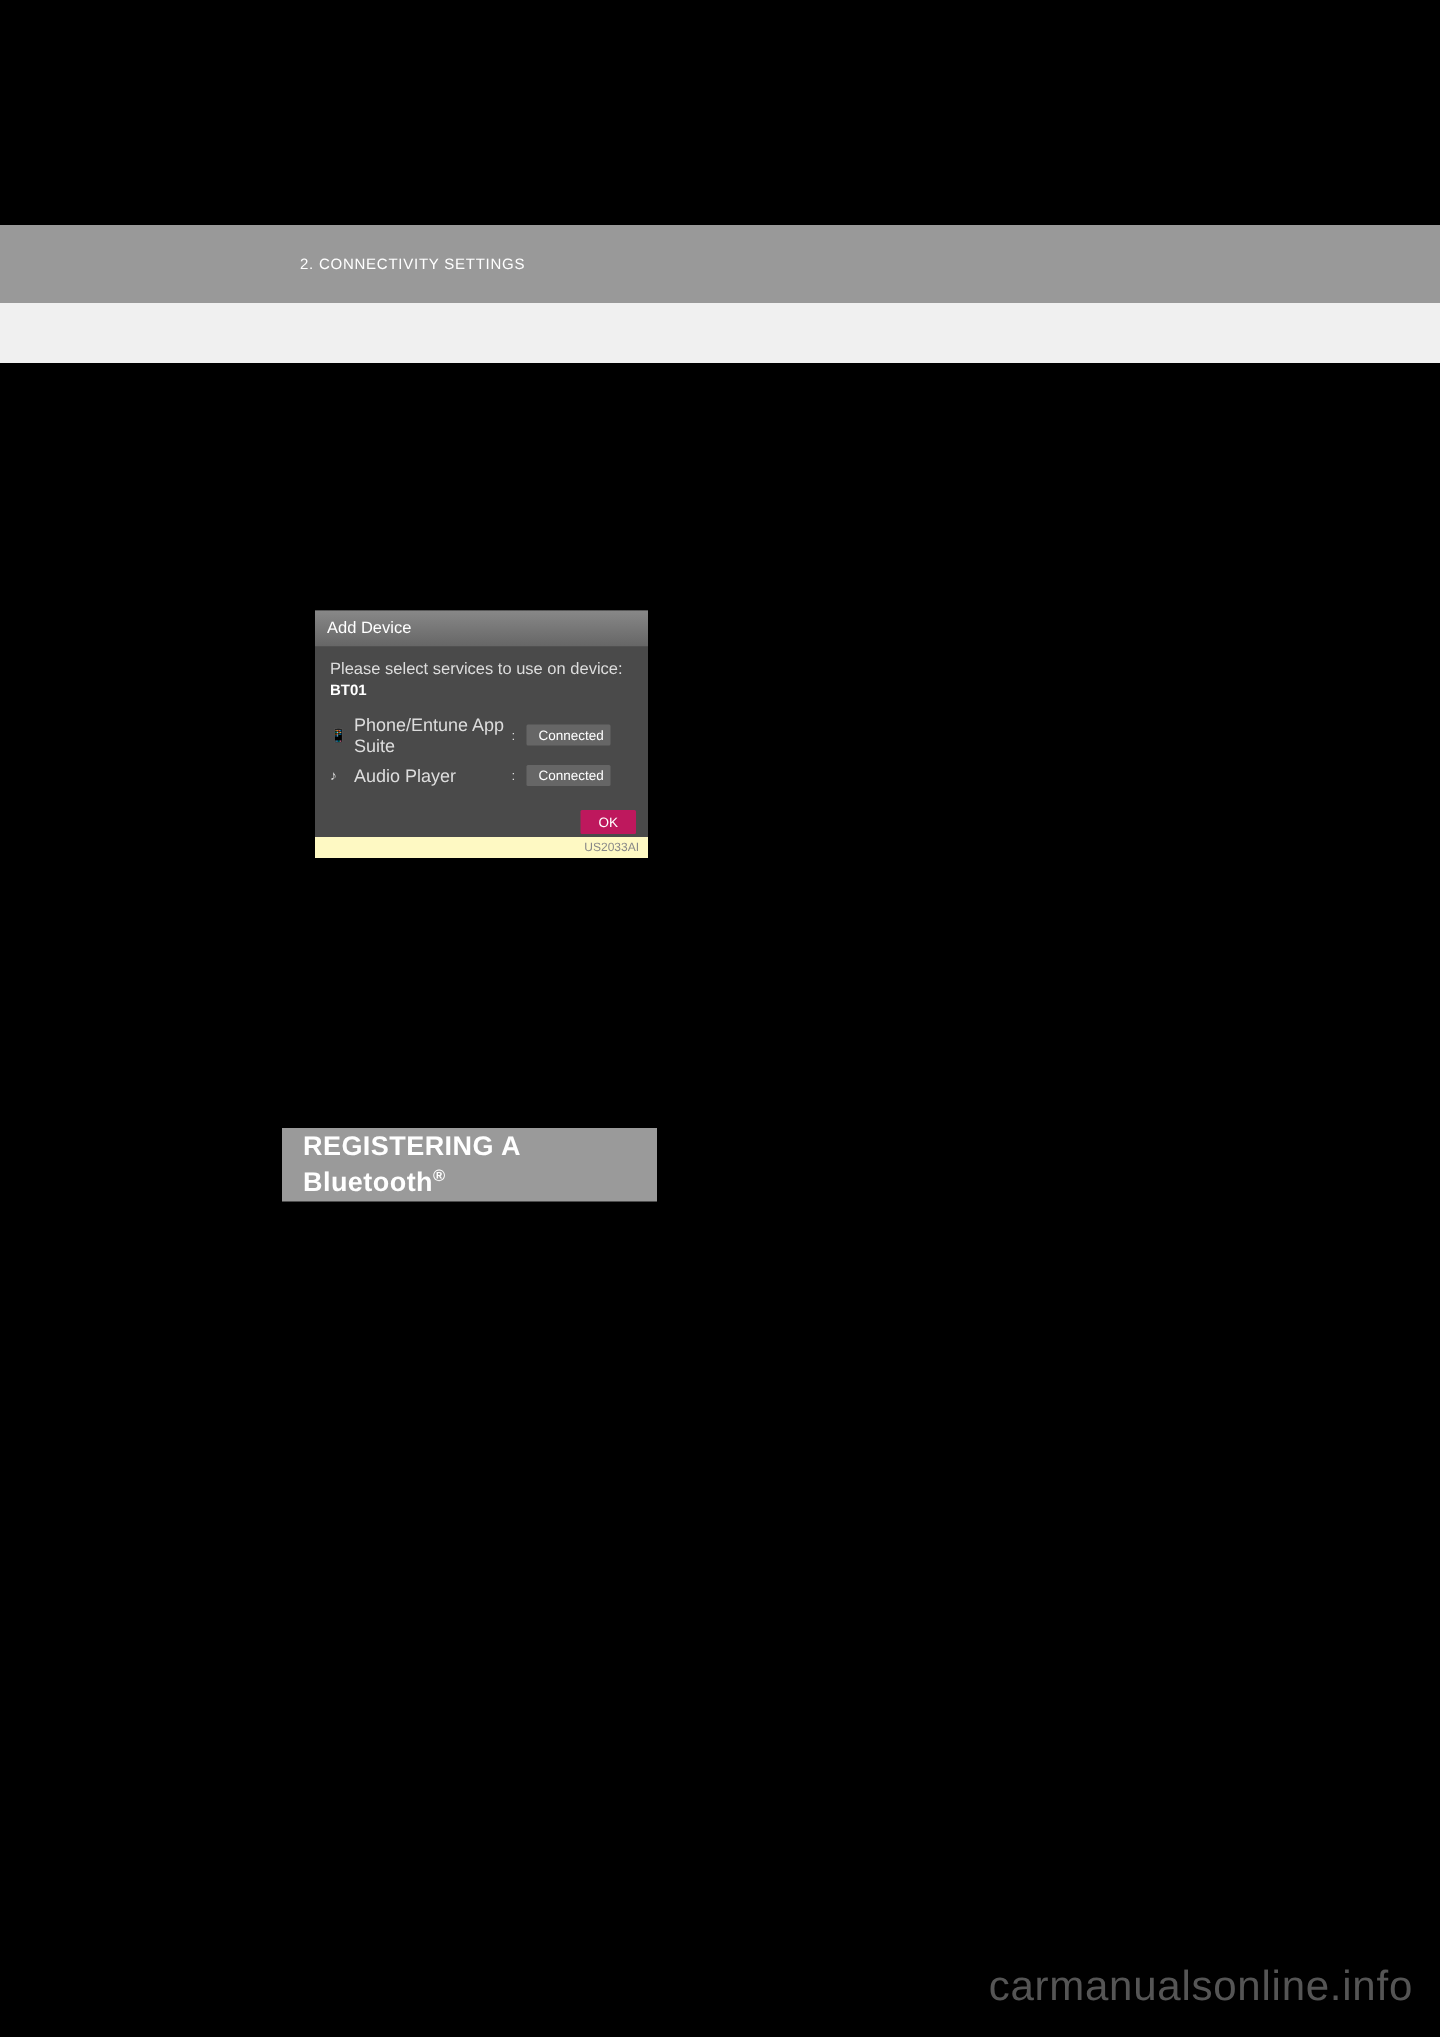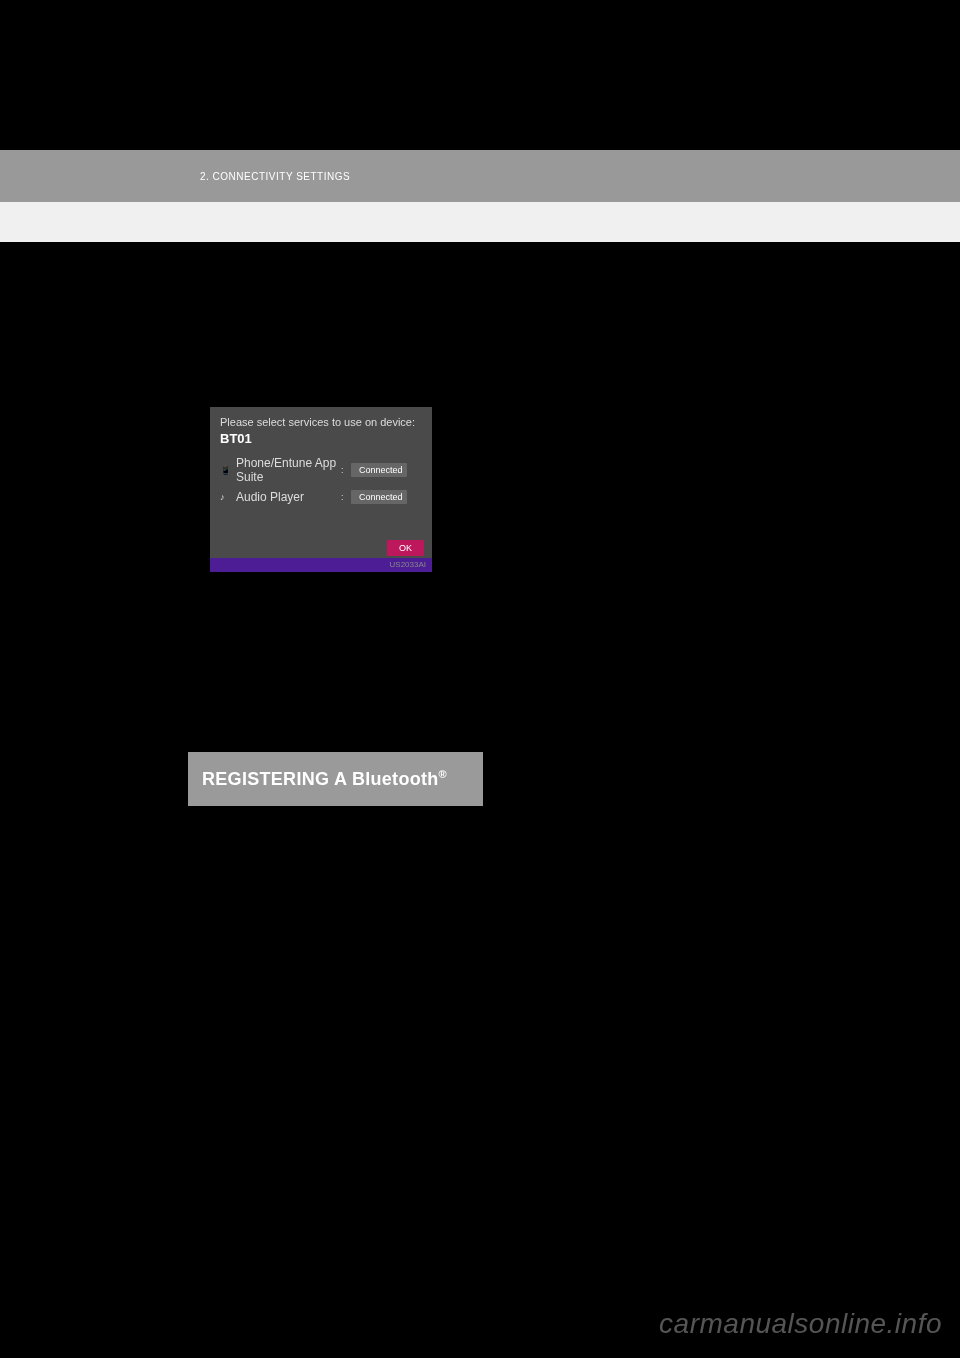--- a/index.html
+++ b/index.html
@@ -65,21 +65,21 @@
       padding: 8px 10px;
       height: 125px;
     }
     .select-msg {
       color: #ddd;
       font-size: 11px;
       line-height: 1.3;
     }
     .device-name {
       color: #fff;
-      font-size: 13px;
+      font-size: 10px;
       font-weight: bold;
       margin-top: 2px;
       margin-bottom: 10px;
     }
     .service-row {
       display: flex;
       align-items: center;
       margin-bottom: 6px;
     }
     .service-icon {
@@ -117,69 +117,71 @@
       font-size: 9px;
       padding: 3px 12px;
       border-radius: 1px;
     }
     .ref-bar {
       position: absolute;
       bottom: 0;
       left: 0;
       width: 100%;
       height: 14px;
-      background: #4c1d95;
+      background: #fef9c3;
       color: #888;
       font-size: 8px;
       text-align: right;
       padding-right: 6px;
       line-height: 14px;
     }
     .section-heading {
       position: absolute;
       top: 510px;
       left: 188px;
-      width: 295px;
+      width: 250px;
       background: #9a9a9a;
-      padding: 15px 14px;
+      padding: 0 14px;
     }
     .section-heading-text {
       color: #fff;
       font-size: 18px;
       font-weight: bold;
       line-height: 1.35;
       letter-spacing: 0.3px;
     }
     .superscript {
       font-size: 11px;
       vertical-align: super;
     }
     .watermark {
       position: absolute;
       bottom: 18px;
       right: 18px;
       color: #555;
       font-size: 28px;
-      font-style: italic;
       letter-spacing: 0.5px;
       font-weight: 300;
     }
   </style>
 </head>
 <body>
 
 <div class="page">
   <div class="header-bar">
     <span class="header-text">2. CONNECTIVITY SETTINGS</span>
   </div>
   <div class="white-bar"></div>
 
   <div class="content-area">
 
     <div class="screenshot">
+      <div class="screenshot-header">
+        <span>Add Device</span>
+      </div>
       <div class="screenshot-body">
         <div class="select-msg">Please select services to use on device:</div>
         <div class="device-name">BT01</div>
 
         <div class="service-row">
           <span class="service-icon">📱</span>
           <span class="service-name">Phone/Entune App Suite</span>
           <span class="colon">:</span>
           <span class="service-status">Connected</span>
         </div>

